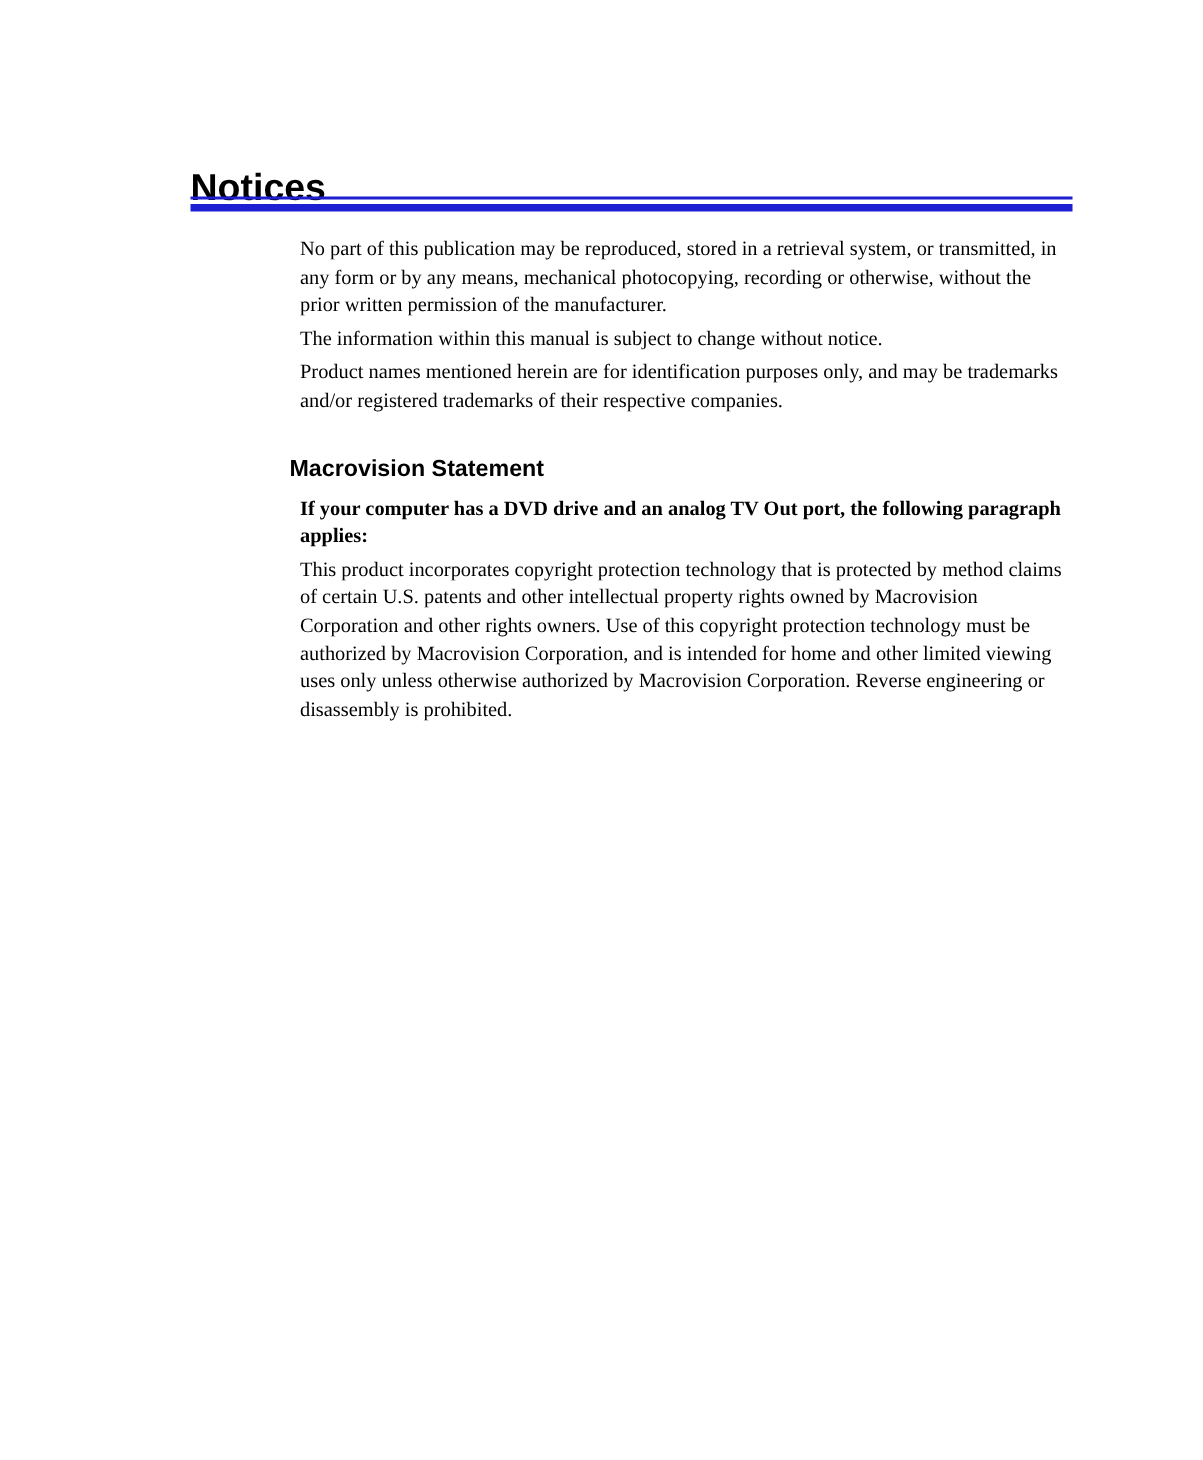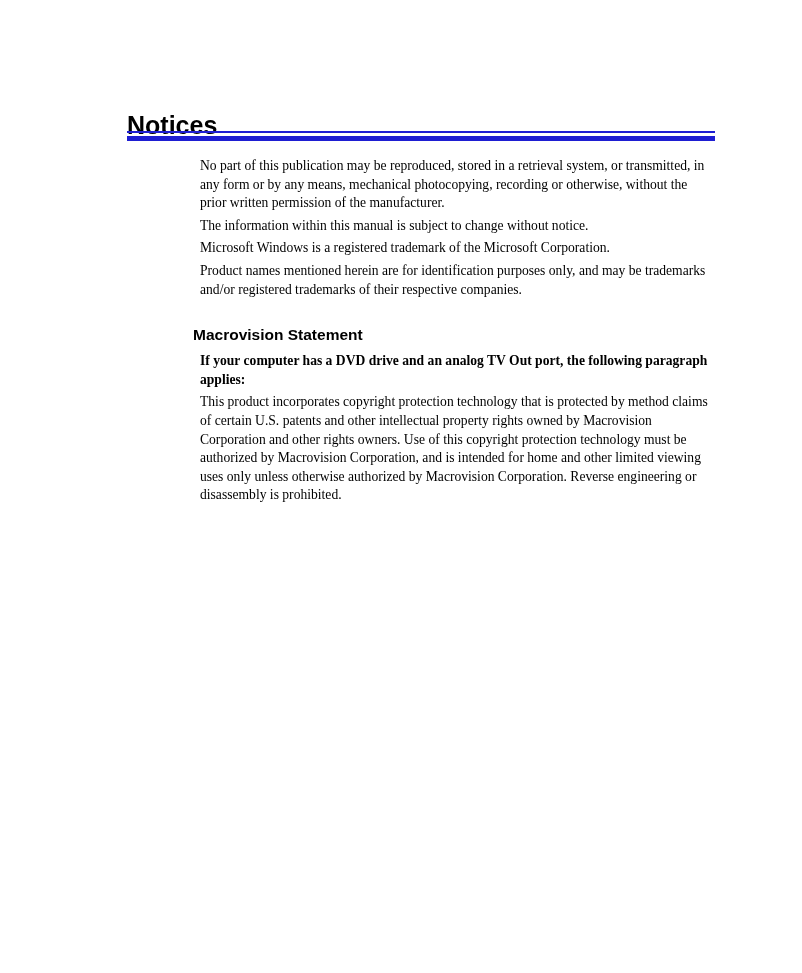--- a/index.html
+++ b/index.html
@@ -93,21 +93,20 @@
   <h1 class="page-title">Notices</h1>
 
   <div class="title-rule">
     <div class="rule-thin"></div>
     <div class="rule-thick"></div>
   </div>
 
   <div class="content">
     <p>No part of this publication may be reproduced, stored in a retrieval system, or transmitted, in any form or by any means, mechanical photocopying, recording or otherwise, without the prior written permission of the manufacturer.</p>
     <p>The information within this manual is subject to change without notice.</p>
-    <p>Microsoft Windows is a registered trademark of the Microsoft Corporation.</p>
     <p>Product names mentioned herein are for identification purposes only, and may be trademarks and/or registered trademarks of their respective companies.</p>
 
     <h2 class="section-heading">Macrovision Statement</h2>
 
     <p class="bold-intro">If your computer has a DVD drive and an analog TV Out port, the following paragraph applies:</p>
     <p>This product incorporates copyright protection technology that is protected by method claims of certain U.S. patents and other intellectual property rights owned by Macrovision Corporation and other rights owners. Use of this copyright protection technology must be authorized by Macrovision Corporation, and is intended for home and other limited viewing uses only unless otherwise authorized by Macrovision Corporation. Reverse engineering or disassembly is prohibited.</p>
   </div>
 
   <div class="footer">
     <span>Notices</span><span class="page-number">i</span>

